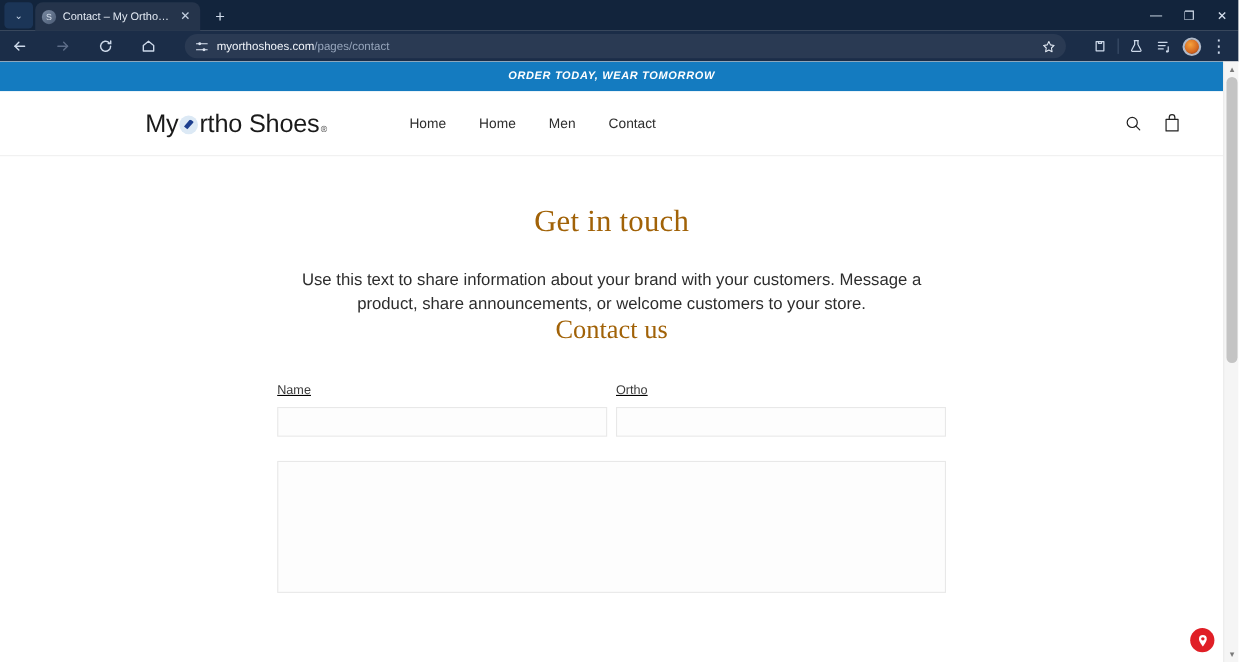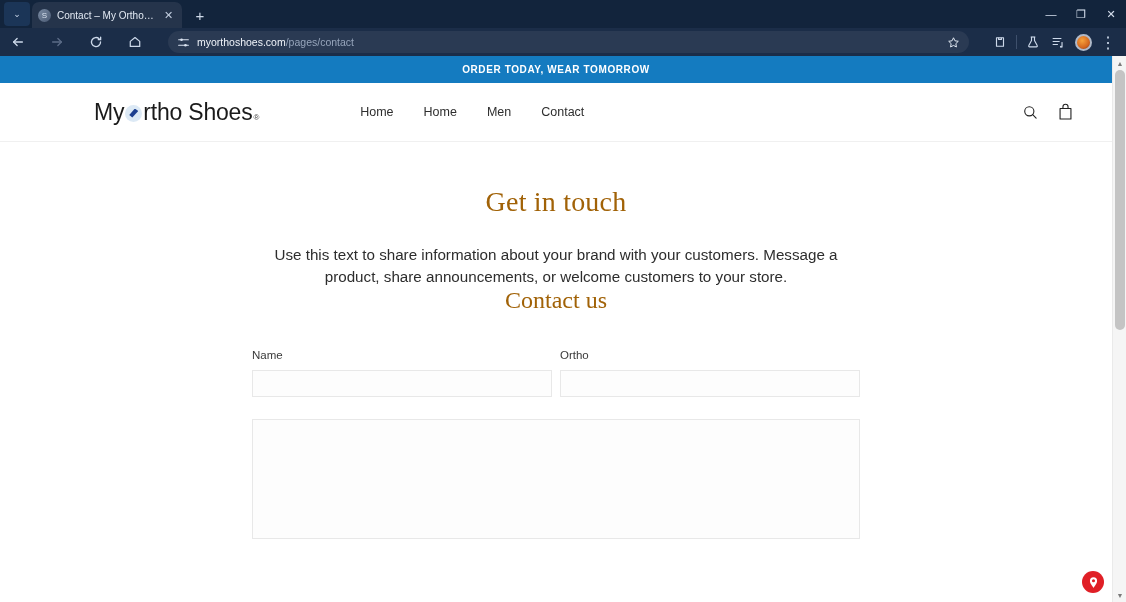--- a/index.html
+++ b/index.html
@@ -142,37 +142,38 @@
   #announce {
     height: 27px;
     background: #147bc0;
     display: flex; align-items: center; justify-content: center;
   }
   #announce span {
     color: #ffffff;
     font-size: 10px;
     font-weight: bold;
     letter-spacing: 0.6px;
+    font-style: italic;
   }
 
   
   #siteheader {
     height: 59px;
     background: #ffffff;
     border-bottom: 1px solid #f0f0f0;
     display: flex;
     align-items: center;
     padding: 0 38px 0 18px;
   }
   #logo {
     display: flex; align-items: baseline;
     font-size: 23px;
     color: #1a1a1a;
     letter-spacing: -0.2px;
-    margin-left: 76px;
+    margin-left: 114px;
     white-space: nowrap;
   }
   #logo .mark {
     display: inline-block;
     width: 17px; height: 17px;
     border-radius: 50%;
     background: #dce9f5;
     position: relative;
     margin: 0 1px;
     top: 2px;
@@ -183,21 +184,21 @@
     left: 4px; top: 4px;
     width: 9px; height: 9px;
     background: #1d3f8f;
     clip-path: polygon(0% 72%, 62% 0%, 100% 28%, 34% 100%);
   }
   #logo .reg { font-size: 8px; vertical-align: super; color:#444; margin-left:1px; }
 
   #mainnav {
     display: flex;
     gap: 30px;
-    margin-left: 101px;
+    margin-left: 75px;
   }
   #mainnav a {
     font-size: 12.5px;
     color: #2e2e2e;
     text-decoration: none;
     white-space: nowrap;
   }
   #headeractions {
     margin-left: auto;
     display: flex;
@@ -223,21 +224,21 @@
     line-height: 1.43;
     color: #2d2d2d;
   }
   #contactus { font-size: 24px; }
 
   
   #contactform {
     width: 608px;
     margin: 35px auto 0;
   }
-  .row { display: flex; gap: 8px; }
+  .row { display: flex; gap: 8px; text-decoration: underline; }
   .field { flex: 1 1 0; min-width: 0; }
   .field label {
     display: block;
     font-size: 11.5px;
     color: #3a3a3a;
     margin-bottom: 9px;
   }
   .field input, .field textarea {
     width: 100%;
     border: 1px solid #e8e8e8;

